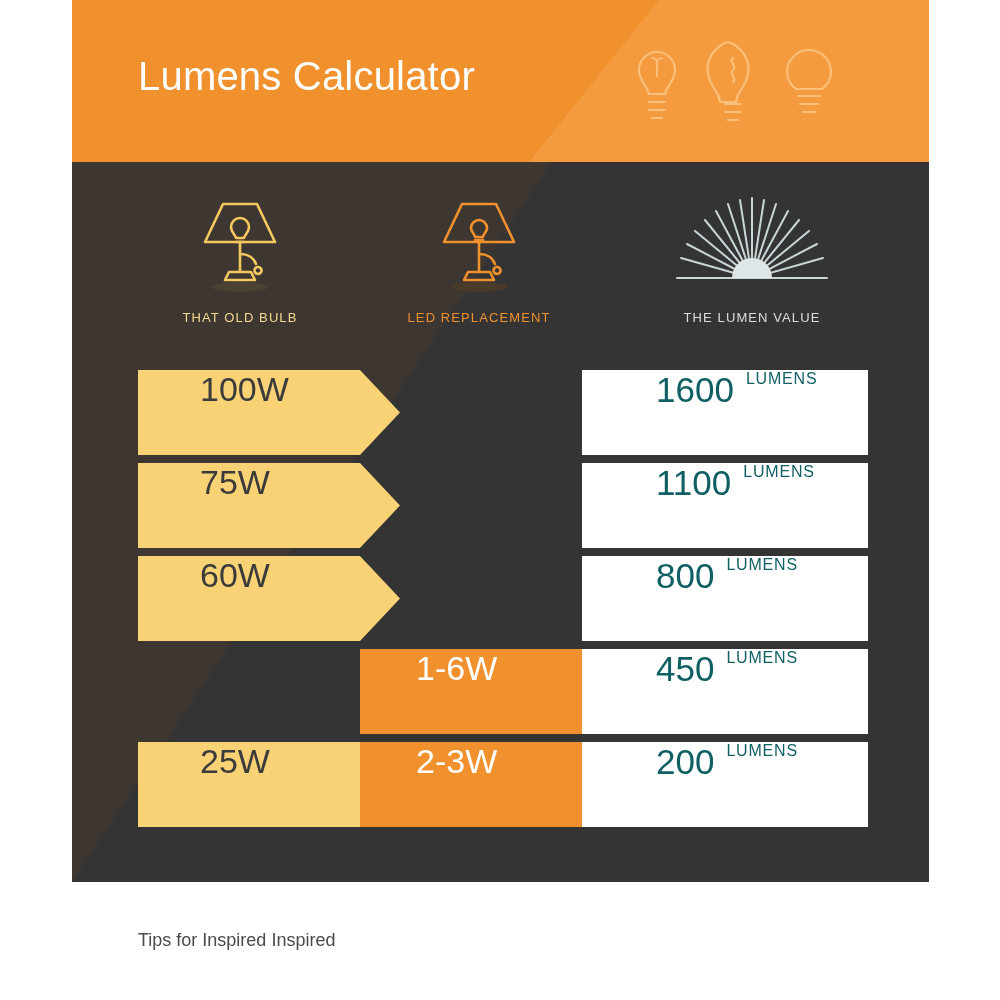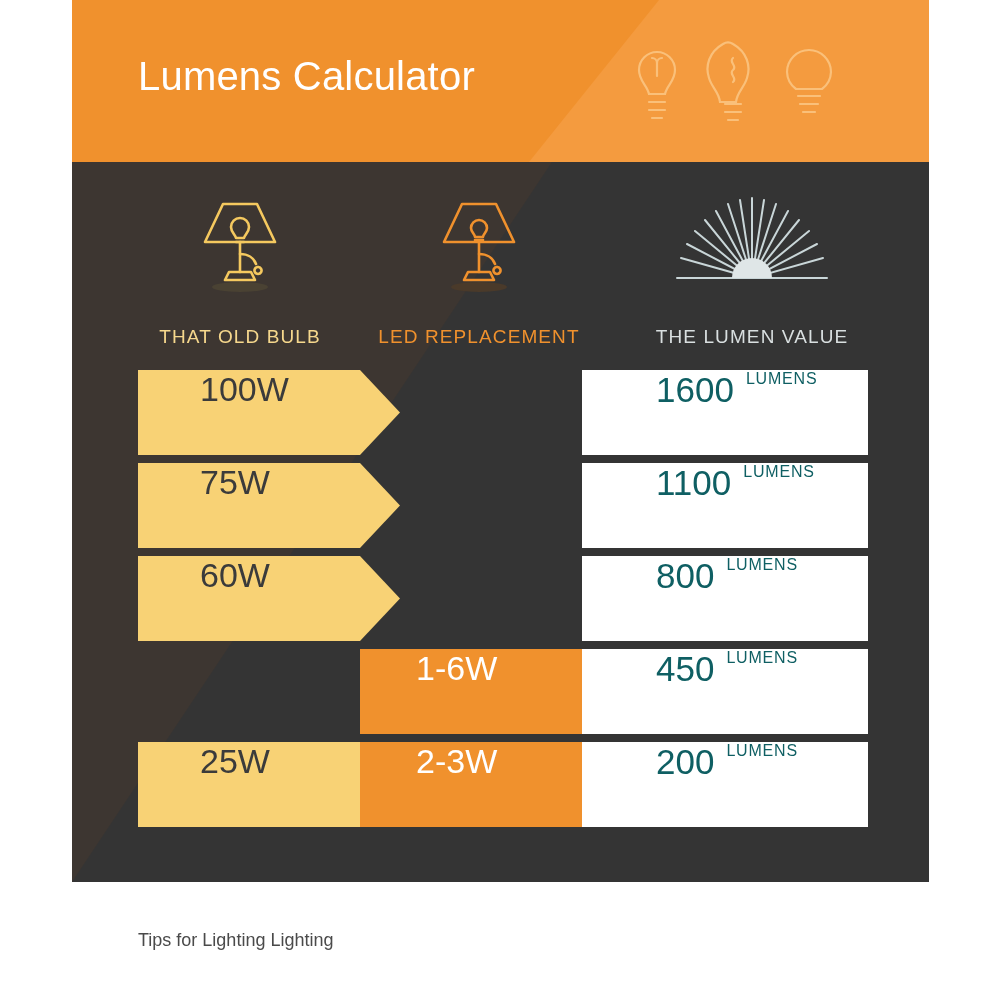--- a/index.html
+++ b/index.html
@@ -90,22 +90,22 @@
     width: 240px;
     text-align: center;
   }
   .colhead .ico {
     height: 110px;
     display: block;
     margin: 0 auto;
   }
   .colhead .lbl {
     display: block;
-    margin-top: 24px;
-    font-size: 19px;
+    margin-top: 8px;
+    font-size: 13px;
     letter-spacing: 1.1px;
   }
   .ch1 { left: 48px; }
   .ch2 { left: 287px; }
   .ch3 { left: 540px; width: 280px; text-align: center; }
   .ch1 .lbl { color: #f6d88d; }
   .ch2 .lbl { color: #f0912d; }
   .ch3 .lbl { color: #d9dfe0; }
 
   
@@ -356,18 +356,18 @@
         <div class="seg seg-lum">
           <span class="num">200</span>
           <span class="unit">LUMENS</span>
         </div>
       </div>
 
     </div>
   </div>
 
   <div class="footer">
-    <div class="footer-text">Tips for Lighting Lighting</div>
+    <div class="footer-text">Tips for Inspired Inspired</div>
   </div>
 
   <div class="left-strip"></div>
   <div class="right-strip"></div>
 </div>
 
 </body></html>

